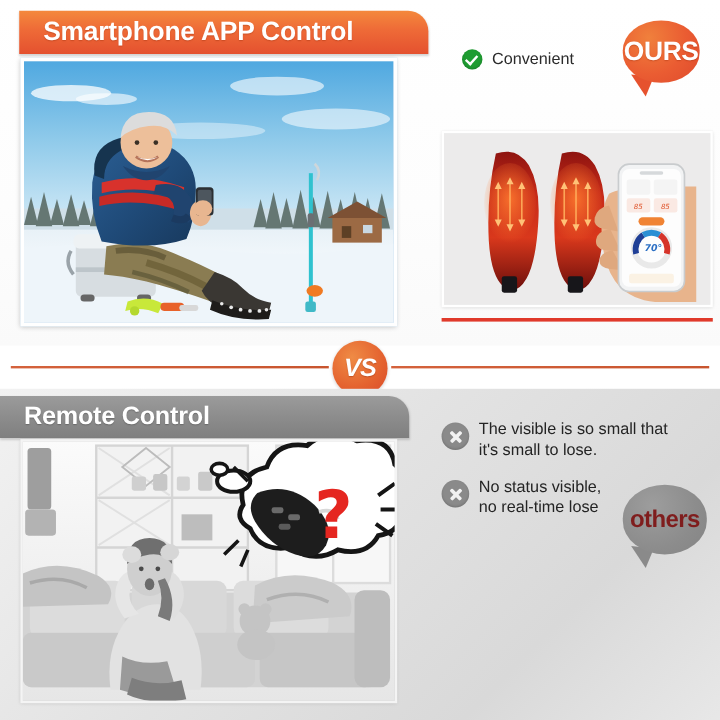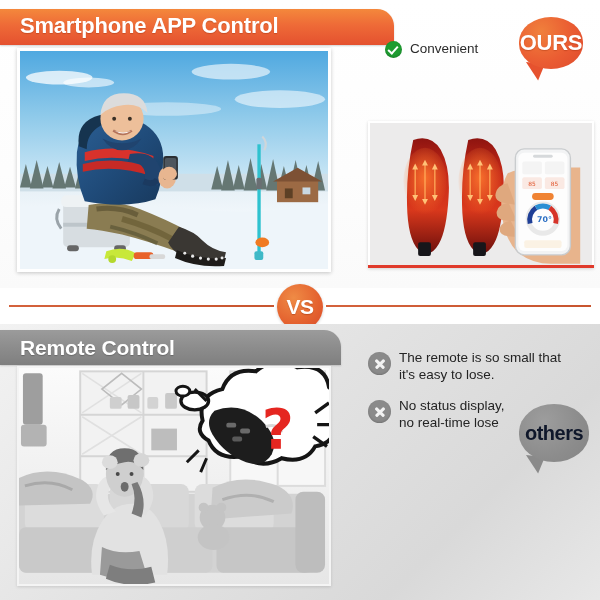--- a/index.html
+++ b/index.html
@@ -13,21 +13,21 @@
   .page { position:absolute; inset:0; width:600px; height:600px; }
 
   
   .top-section {
     position:absolute; left:0; top:0; width:600px; height:288px;
     background:linear-gradient(180deg,#ffffff 0%,#fdfdfd 60%,#fafafa 100%);
   }
 
   
   .ribbon-orange {
-    position:absolute; left:0; top:9px; width:394px; height:36px;
+    position:absolute; left:16px; top:9px; width:341px; height:36px;
     background:linear-gradient(180deg,#f4883c 0%,#ee6a37 45%,#e4512f 100%);
     border-top-right-radius:17px;
     box-shadow:0 1px 2px rgba(0,0,0,.18);
     text-align:right;
   }
   .ribbon-orange .ribbon-text {
     position:absolute; left:20px; top:50%; transform:translateY(-52%);
     color:#ffffff; font-size:22px; font-weight:bold;
     letter-spacing:-0.2px; white-space:nowrap;
     text-shadow:0 1px 1px rgba(140,40,10,.35);
@@ -78,23 +78,23 @@
   }
   .bubble-ours .txt {
     position:absolute; inset:0; display:flex; align-items:center;
     justify-content:center; color:#ffffff; font-size:22px;
     font-weight:bold; letter-spacing:-0.3px; z-index:2;
     text-shadow:0 1px 1px rgba(150,40,10,.35);
   }
 
   
   .prod-top {
-    position:absolute; left:368px; top:121px; width:226px; height:147px;
+    position:absolute; left:368px; top:109px; width:226px; height:147px;
     background:#eceaea; border:2px solid #ffffff;
-    box-shadow:0 1px 3px rgba(0,0,0,.16); overflow:hidden;
+    box-shadow:0 1px 3px rgba(0,0,0,.16); overflow:hidden;font-style:italic;
   }
   .prod-top svg { display:block; width:100%; height:100%; }
   .prod-underline {
     position:absolute; left:368px; top:265px; width:226px; height:3px;
     background:#e03a2b;
   }
 
   
   .vs-wrap { position:absolute; left:0; top:288px; width:600px; height:36px; }
   .vs-line {
@@ -105,21 +105,21 @@
   .vs-line.right { right:9px; width:265px; }
   .vs-badge {
     position:absolute; left:277px; top:-4px; width:46px; height:46px;
     border-radius:50%;
     background:radial-gradient(circle at 36% 30%,#ef8b45 0%,#e4622f 58%,#d8492a 100%);
     box-shadow:0 1px 3px rgba(0,0,0,.2);
     display:flex; align-items:center; justify-content:center;
   }
   .vs-badge span {
     color:#ffffff; font-size:21px; font-weight:bold;
-    letter-spacing:-0.6px; text-shadow:0 1px 1px rgba(140,40,10,.4);
+    letter-spacing:-0.6px; text-shadow:0 1px 1px rgba(140,40,10,.4);font-style:italic;
   }
 
   
   .bottom-section {
     position:absolute; left:0; top:324px; width:600px; height:344px;
     background:linear-gradient(135deg,#f2f2f2 0%,#e2e2e2 42%,#d9d9d9 70%,#ececec 100%);
   }
 
   
   .ribbon-gray {
@@ -170,21 +170,21 @@
   }
   .bubble-others .tail {
     position:absolute; left:6px; bottom:-11px; width:0; height:0;
     border-left:14px solid transparent;
     border-right:5px solid transparent;
     border-top:17px solid #8a8a8a;
     transform:rotate(6deg);
   }
   .bubble-others .txt {
     position:absolute; inset:0; display:flex; align-items:center;
-    justify-content:center; color:#0f172a; font-size:20px;
+    justify-content:center; color:#7f1d1d; font-size:20px;
     font-weight:bold; letter-spacing:-0.5px; z-index:2;
   }
 </style>
 </head>
 <body>
 
 <div class="page">
 
   <div class="top-section">
 
@@ -523,28 +523,28 @@
 
           <text x="246" y="82" font-family="DejaVu Sans, sans-serif" font-size="56" font-weight="bold" fill="#e52620">?</text>
         </g>
       </svg>
     </div>
 
     <div class="x-list">
       <div class="x-row">
         <span class="ic-x"></span>
         <span class="lbl">
-          <span>The remote is so small that</span>
-          <span class="l2">it's easy to lose.</span>
+          <span>The visible is so small that</span>
+          <span class="l2">it's small to lose.</span>
         </span>
       </div>
       <div class="x-row">
         <span class="ic-x"></span>
         <span class="lbl">
-          <span>No status display,</span>
+          <span>No status visible,</span>
           <span class="l2">no real-time lose</span>
         </span>
       </div>
     </div>
 
   </div>
 
   <div class="bubble-others">
     <span class="tail"></span>
     <span class="body"></span>

